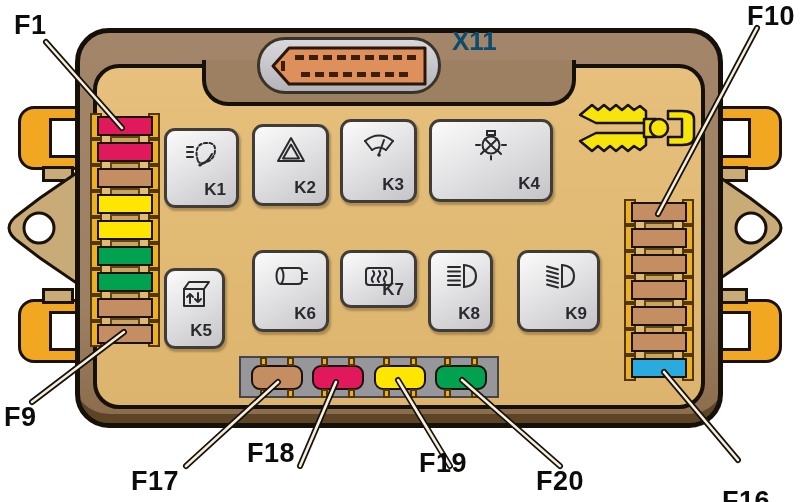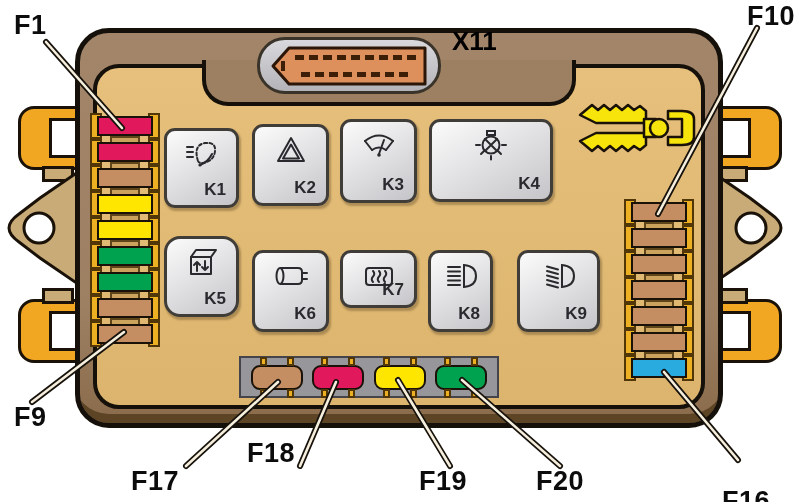--- a/index.html
+++ b/index.html
@@ -14,21 +14,21 @@
   .inner-panel{position:absolute;left:93px;top:64px;width:612px;height:345px;box-sizing:border-box;
     background:linear-gradient(180deg,#e6c07c,#dcb46d);
     border:4px solid #16100a;border-radius:26px;z-index:3;}
   .top-notch{position:absolute;left:202px;top:60px;width:374px;height:46px;box-sizing:border-box;
     background:#9d8062;border:4px solid #16100a;border-top:none;border-radius:0 0 26px 26px;z-index:4;}
 
   
   .x11-capsule{position:absolute;left:257px;top:37px;width:184px;height:57px;box-sizing:border-box;
     background:linear-gradient(180deg,#d9d9dd,#b3b3b8);border:3px solid #3a332a;border-radius:28px;
     z-index:5;display:flex;align-items:center;justify-content:center;}
-  .x11-label{position:absolute;left:452px;top:26px;font-size:26px;font-weight:700;color:#000000;z-index:5;}
+  .x11-label{position:absolute;left:452px;top:26px;font-size:26px;font-weight:700;color:#0c4a6e;z-index:5;}
 
   
   .relay{position:absolute;box-sizing:border-box;border:3px solid #403d39;border-radius:11px;z-index:5;
     background:linear-gradient(150deg,#fbfbfb 0%,#e3e3e5 45%,#c5c5c9 100%);
     box-shadow:1.5px 2.5px 2px rgba(80,60,30,0.35);}
   .relay .icon{position:absolute;top:7px;left:0;right:0;display:flex;justify-content:center;}
   .relay .rlabel{position:absolute;right:10px;bottom:5px;font-weight:700;font-size:17px;color:#2a2a2e;}
 
   
   .fuse-col{position:absolute;width:70px;z-index:5;}
@@ -57,24 +57,24 @@
   .clip.right{border-radius:0 16px 16px 0;} .clip.right .hole{left:-12px;}
   .step{position:absolute;width:32px;height:16px;background:#c9ab77;border:3px solid #1a1208;box-sizing:border-box;z-index:1;}
   .ear{position:absolute;z-index:1;}
   .fuse-puller{position:absolute;left:576px;top:99px;z-index:5;}
 
   
   .callout-svg{position:absolute;left:0;top:0;z-index:8;pointer-events:none;}
   .line-bg{stroke:#17120c;stroke-width:6;stroke-linecap:round;}
   .line-fg{stroke:#f6efdd;stroke-width:2.6;stroke-linecap:round;}
   .callout-label{position:absolute;z-index:9;font-weight:700;font-size:27px;color:#0c0c0c;letter-spacing:.5px;}
-  #label-f1{left:14px;top:10px} #label-f9{left:14px;top:402px}
+  #label-f1{left:14px;top:10px} #label-f9{left:4px;top:402px}
   #label-f10{left:747px;top:1px} #label-f16{left:722px;top:486px}
   #label-f17{left:131px;top:466px} #label-f18{left:247px;top:438px}
-  #label-f19{left:419px;top:466px} #label-f20{left:536px;top:466px}
+  #label-f19{left:419px;top:448px} #label-f20{left:536px;top:466px}
 </style>
 </head>
 <body>
 
 <div class="canvas">
 
   <div class="clip left" style="left:18px;top:106px">
       <div class="hole"></div>
     </div>
   <div class="clip left" style="left:18px;top:299px">
@@ -186,21 +186,21 @@
             <g fill="none" stroke="#2a2a2e" stroke-width="2" stroke-linecap="round">
               <circle cx="17" cy="16" r="8.5"></circle>
               <path d="M11 10 L23 22 M23 10 L11 22"></path>
               <rect x="13" y="2" width="8" height="4"></rect>
               <path d="M2 16 h4 M28 16 h4 M17 27 v3.5 M7 25 l3 -3 M27 25 l-3 -3"></path>
             </g>
           </svg>
         </span>
         <span class="rlabel">K4</span>
       </div>
-      <div class="relay" style="left: 164px; top: 236px; width: 75px; height: 81px; border-radius: 16px;">
+      <div class="relay" style="left: 164px; top: 268px; width: 61px; height: 81px;">
         <span class="icon">
           <svg width="34" height="32" viewBox="0 0 34 32">
             <g fill="none" stroke="#2a2a2e" stroke-width="2" stroke-linejoin="round">
               <path d="M6 11 L11 4 H31 L26 11 Z"></path>
               <rect x="6" y="11" width="20" height="17"></rect>
               <path d="M12 25 V16 M9 19 L12 16 L15 19" stroke-linecap="round"></path>
               <path d="M20 15 V24 M17 21 L20 24 L23 21" stroke-linecap="round"></path>
             </g>
           </svg>
         </span>

